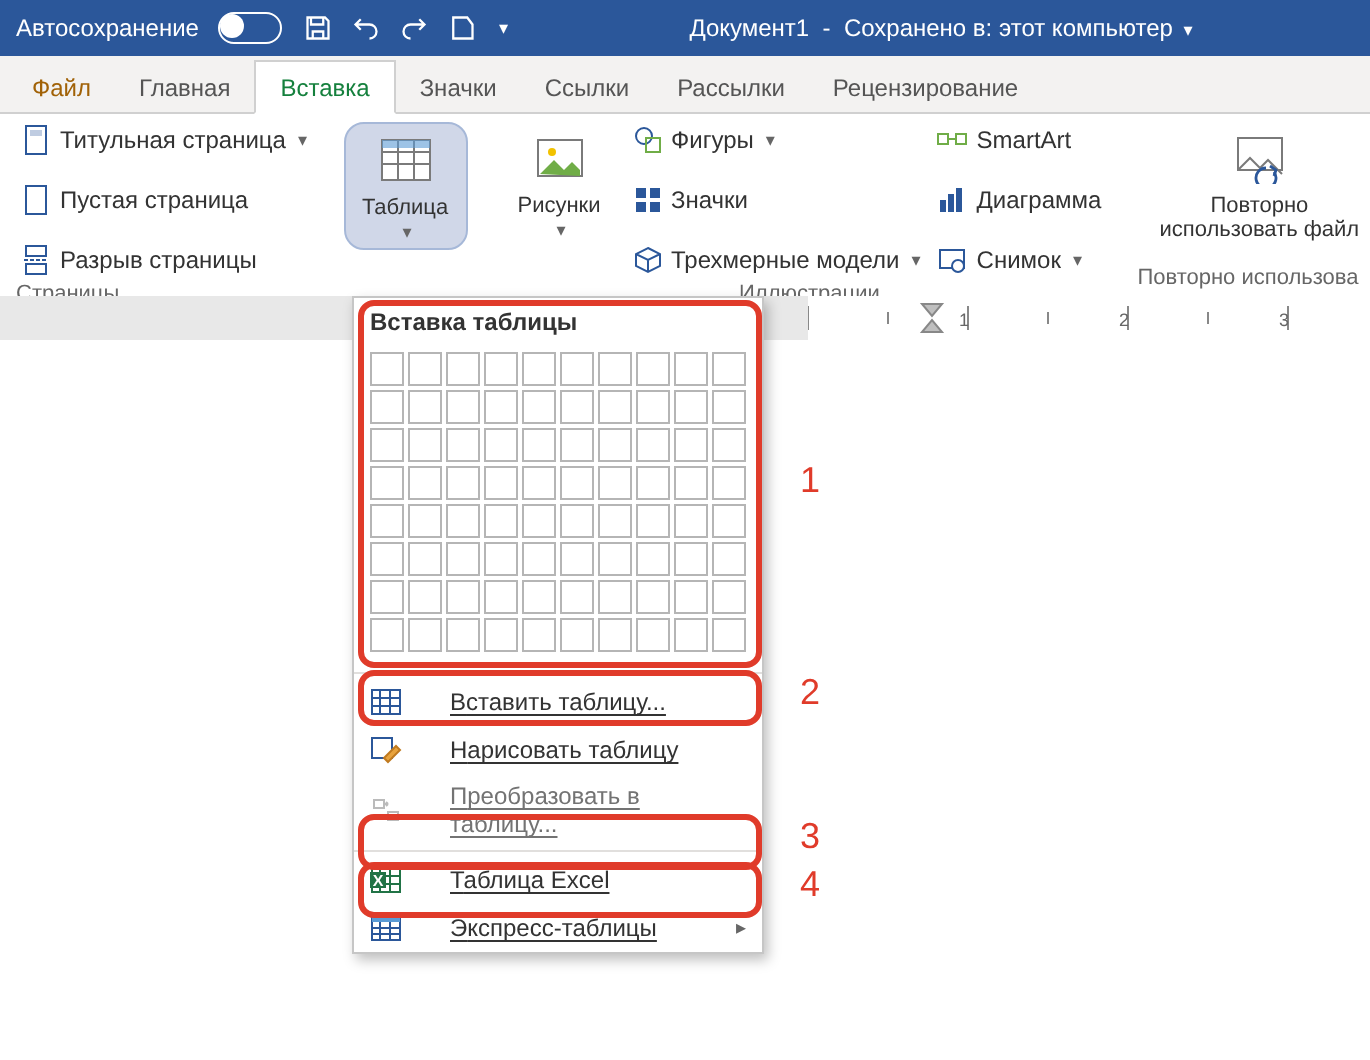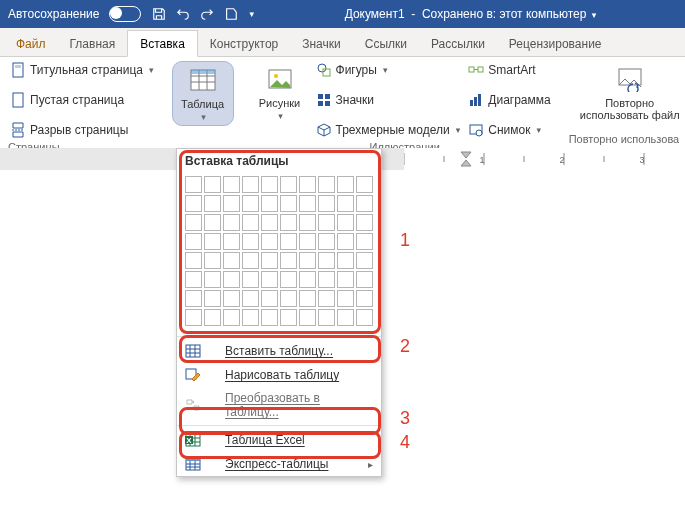--- a/index.html
+++ b/index.html
@@ -8,21 +8,21 @@
   .titlebar{height:28px;background:#2b579a;color:#fff;display:flex;align-items:center;padding:0 8px;gap:10px;font-size:12px;justify-content:space-between;}
   .titlebar .autosave-label{white-space:nowrap;}
   .autosave-toggle{width:30px;height:14px;border:1px solid #fff;border-radius:8px;position:relative;}
   .autosave-toggle .knob{width:12px;height:12px;background:#fff;border-radius:50%;position:absolute;left:0;top:0;}
   .qat{display:flex;gap:8px;align-items:center;}
   .qat .qicon{width:16px;height:16px;display:flex;align-items:center;justify-content:center;color:#fff;}
   .doc-title{flex:1;text-align:center;white-space:nowrap;overflow:hidden;}
   
   .tabs{height:28px;background:#f3f2f1;display:flex;align-items:flex-end;padding:0 4px;border-bottom:1px solid #d0d0d0;}
   .tab{padding:6px 12px 5px;color:#555;cursor:default;}
-  .tab.active{background:#fff;border:1px solid #d0d0d0;border-bottom:1px solid #fff;margin-bottom:-1px;color:#000000;}
+  .tab.active{background:#fff;border:1px solid #d0d0d0;border-bottom:1px solid #fff;margin-bottom:-1px;color:#15803d;}
   .file-tab{color:#a16207;font-weight:400;}
   
   .ribbon{height:92px;background:#fff;display:flex;border-bottom:1px solid #d0d0d0;}
   .group{display:flex;flex-direction:column;padding:4px 8px;position:relative;}
   .group .group-body{flex:1;display:flex;align-items:flex-start;gap:4px;}
   .group .group-label{text-align:left;color:#666;font-size:11px;padding-top:2px;}
   .sep{width:1px;background:#e1dfdd;margin:4px 0 16px 0;}
   .vbtn{display:flex;flex-direction:column;align-items:center;justify-content:flex-start;padding:2px 6px;gap:2px;min-width:48px;}
   .vbtn .big-icon{width:32px;height:32px;display:flex;align-items:center;justify-content:center;}
   .vbtn .vlabel{font-size:11px;text-align:center;line-height:12px;}
@@ -94,21 +94,20 @@
     <span> &nbsp;-&nbsp; </span>
     <span>Сохранено в: этот компьютер</span>
     <span class="dd" style="color:#fff">▾</span>
   </div>
 </div>
 
 <div class="tabs">
   <div class="tab file-tab">Файл</div>
   <div class="tab">Главная</div>
   <div class="tab active">Вставка</div>
-  <div class="tab">Конструктор</div>
   <div class="tab">Значки</div>
   <div class="tab">Ссылки</div>
   <div class="tab">Рассылки</div>
   <div class="tab">Рецензирование</div>
 </div>
 
 <div class="ribbon">
 
   <div class="group">
     <div class="group-body">

